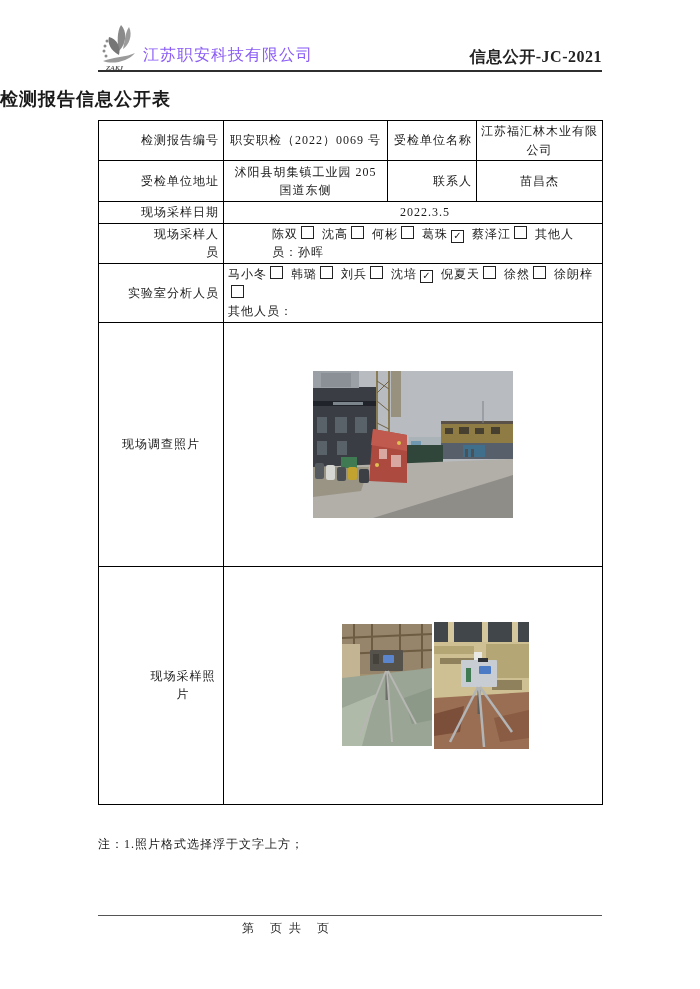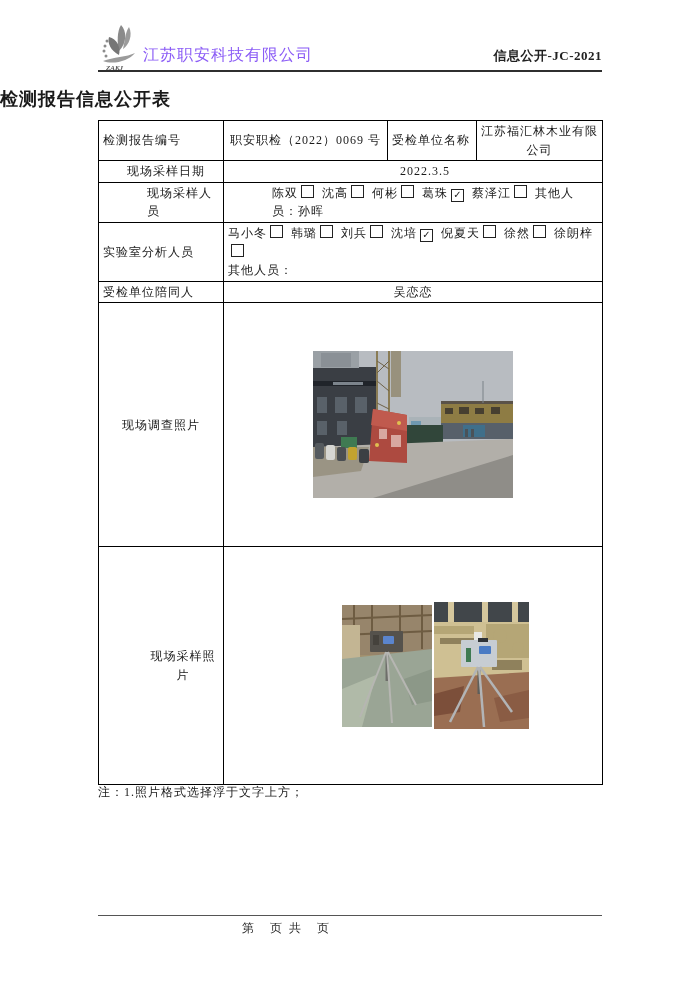--- a/index.html
+++ b/index.html
@@ -3,31 +3,31 @@
 <meta charset="utf-8">
 <style>
   html,body{margin:0;padding:0;}
   body{
     width:700px;height:989px;background:#ffffff;position:relative;overflow:hidden;
     font-family:"Liberation Serif","DejaVu Serif",serif;color:#1a1a1a;
   }
   
   .logo{position:absolute;left:99px;top:23px;width:40px;height:48px;}
   .company{position:absolute;left:143px;top:45px;font-size:16px;letter-spacing:1px;color:#8b5cf6;}
-  .doccode{position:absolute;right:98px;top:47px;font-size:13px;font-weight:bold;letter-spacing:.5px;color:#222;}
+  .doccode{position:absolute;right:98px;top:47px;font-size:16px;font-weight:bold;letter-spacing:.5px;color:#222;}
   .header-rule{position:absolute;left:98px;top:70px;width:504px;height:2px;background:#2f2f2f;}
   
   .doc-title{position:absolute;left:0;top:87px;width:700px;text-align:left;
     font-size:18px;font-weight:bold;letter-spacing:1px;}
   
   table.form{position:absolute;left:98px;top:120px;width:504px;border-collapse:collapse;
     table-layout:fixed;font-size:12px;}
   table.form td{border:1px solid #000;padding:1px 4px;vertical-align:middle;line-height:1.55;
     letter-spacing:1px;overflow:hidden;}
-  td.lbl{text-align:left;border-radius:14px;}
+  td.lbl{text-align:right;border-radius:14px;}
   td.ctr{text-align:center;}
   td.members{text-align:left;padding-left:7px;}
   td.photolbl{text-align:center;letter-spacing:3px;}
   tr.r1 td{height:36px;}
   tr.r2 td{height:38px;}
   tr.r3 td{height:18px;}
   tr.r4 td{height:17px;}
   tr.r5 td{height:16px;}
   tr.r6 td{height:16px;padding-left:28px;}
   tr.r7 td{height:17px;padding-left:48px;}
@@ -36,21 +36,21 @@
   tr.r10 td{height:241px;}
   tr.r11 td{height:235px;padding-left:48px;}
   .photo-wrap{text-align:center;}
   .photo-wrap svg{vertical-align:middle;}
   
   .cb{display:inline-block;width:11px;height:11px;border:1px solid #222;margin:0 8px 0 3px;
     vertical-align:-1px;text-align:center;line-height:10px;font-size:10px;
     font-family:"DejaVu Sans",sans-serif;letter-spacing:0;}
   .mname{letter-spacing:1px;}
   
-  .note{position:absolute;left:98px;top:784px;font-size:12px;letter-spacing:1px;}
+  .note{position:absolute;left:98px;top:836px;font-size:12px;letter-spacing:1px;}
   .footer-rule{position:absolute;left:98px;top:915px;width:504px;height:1px;background:#555;}
   .footer-text{position:absolute;left:0;top:920px;width:573px;text-align:center;
     font-size:12px;letter-spacing:2px;color:#2b2b2b;}
 </style>
 </head>
 <body>
 
 <svg class="logo" viewBox="0 0 40 48" xmlns="http://www.w3.org/2000/svg">
   <path d="M22,2 C28,8 28,20 20,28 C18,20 18,8 22,2 Z" fill="#8a8a8a"></path>
   <path d="M30,4 C34,12 30,22 24,26 C26,18 26,10 30,4 Z" fill="#9b9b9b"></path>
@@ -77,35 +77,37 @@
       <col style="width:89px">
       <col style="width:126px">
     </colgroup>
   <tbody>
       <tr class="r1">
     <td class="lbl">检测报告编号</td>
     <td class="ctr">职安职检（2022）0069 号</td>
     <td class="lbl">受检单位名称</td>
     <td class="ctr">江苏福汇林木业有限公司</td>
   </tr>
+  <tr class="r2">
+    <td class="lbl">受检单位地址</td>
+    <td class="ctr">沭阳县胡集镇工业园 205 国道东侧</td>
+    <td class="lbl">联系人</td>
+    <td class="ctr">苗昌杰</td>
+  </tr>
   <tr class="r6">
     <td class="lbl">现场采样日期</td>
     <td class="ctr" colspan="3">2022.3.5</td>
   </tr>
   <tr class="r7">
     <td class="lbl">现场采样人员</td>
     <td class="members" colspan="3"><span class="mname">陈双</span><span class="cb"></span><span class="mname">沈高</span><span class="cb"></span><span class="mname">何彬</span><span class="cb"></span><span class="mname">葛珠</span><span class="cb">✓</span><span class="mname">蔡泽江</span><span class="cb"></span><span>其他人员：孙晖</span></td>
   </tr>
   <tr class="r8">
     <td class="lbl">实验室分析人员</td>
     <td class="members" colspan="3"><span class="mname">马小冬</span><span class="cb"></span><span class="mname">韩璐</span><span class="cb"></span><span class="mname">刘兵</span><span class="cb"></span><span class="mname">沈培</span><span class="cb">✓</span><span class="mname">倪夏天</span><span class="cb"></span><span class="mname">徐然</span><span class="cb"></span><span class="mname">徐朗梓</span><span class="cb"></span><br><span>其他人员：</span></td>
-  </tr>
-  <tr class="r9">
-    <td class="lbl">受检单位陪同人</td>
-    <td class="ctr" colspan="3">吴恋恋</td>
   </tr>
   <tr class="r10">
     <td class="photolbl">现场调查照片</td>
     <td colspan="3">
       <div class="photo-wrap">
         <svg width="200" height="147" viewBox="0 0 200 147" xmlns="http://www.w3.org/2000/svg">
           <rect width="200" height="147" fill="#b8bcc1"></rect>
           <rect x="128" y="50" width="72" height="4" fill="#5a5248"></rect>
           <rect x="128" y="53" width="72" height="20" fill="#8e7c44"></rect>
           <g fill="#473f30">

